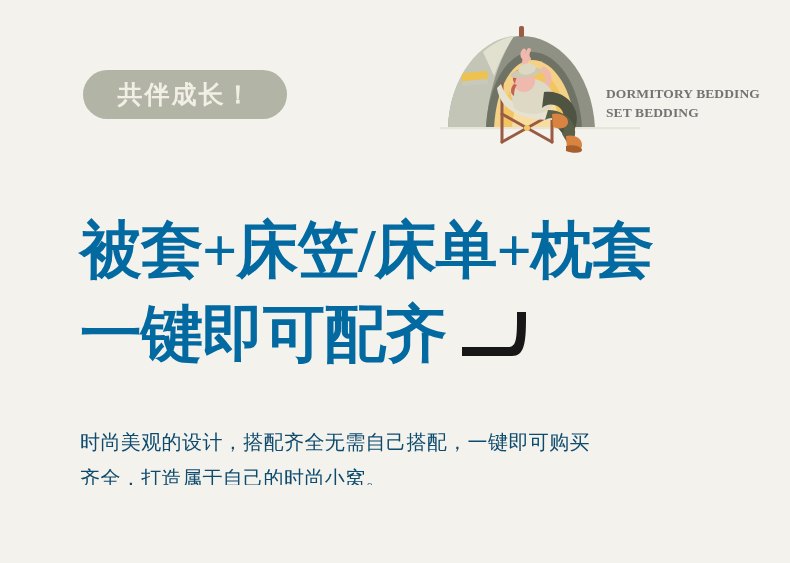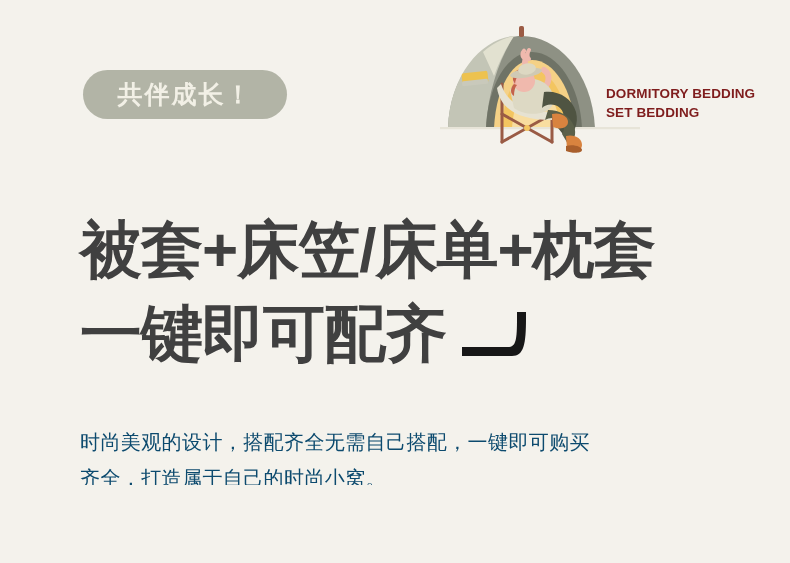--- a/index.html
+++ b/index.html
@@ -10,20 +10,21 @@
   body {
     font-family: "Liberation Sans", "DejaVu Sans", sans-serif;
     background: #f4f2ec;
   }
   #banner {
     position: relative;
     width: 790px;
     height: 485px;
     background: #f4f2ec;
     overflow: hidden;
+    font-family: Liberation Serif, serif;
   }
 
   
   .badge-pill {
     position: absolute;
     left: 83px;
     top: 70px;
     width: 204px;
     height: 49px;
     border-radius: 25px;
@@ -54,35 +55,35 @@
     width: 200px;
     height: 150px;
   }
 
   
   .series-label {
     position: absolute;
     left: 606px;
     top: 84px;
     width: 175px;
-    color: #7f1d1d;
+    color: #737373;
     font-size: 13.5px;
     font-weight: bold;
     line-height: 1.42;
     letter-spacing: 0.1px;
   }
   .series-label .line { display: block; white-space: nowrap; }
 
   
   .headline {
     position: absolute;
     left: 80px;
     top: 208px;
     width: 690px;
-    color: #404040;
+    color: #0369a1;
     font-weight: bold;
     font-size: 62px;
     line-height: 84px;
     letter-spacing: -1px;
   }
   .headline .hl-line {
     display: block;
     white-space: nowrap;
   }
   .headline .hl-line-2 {

